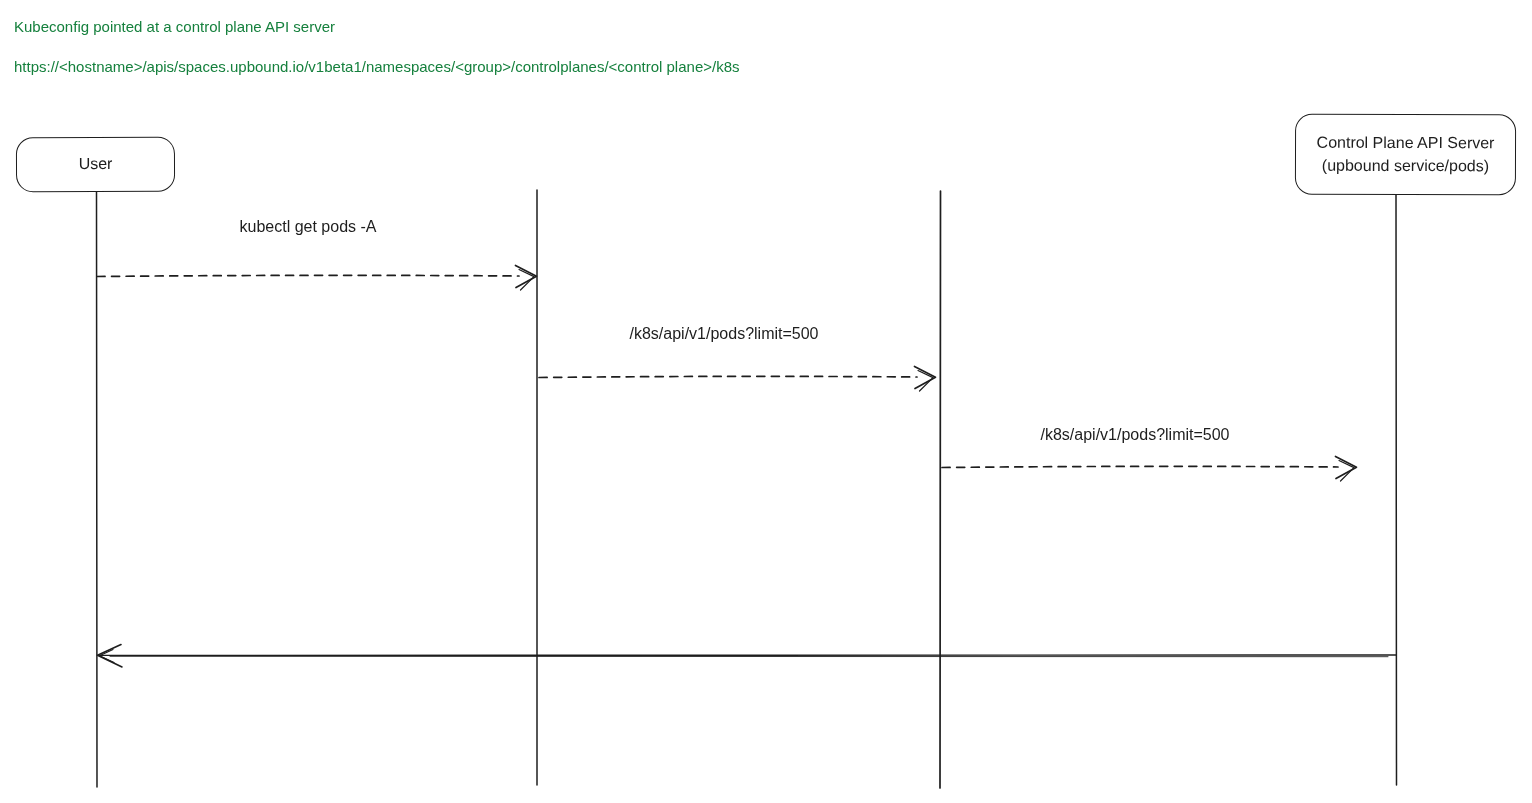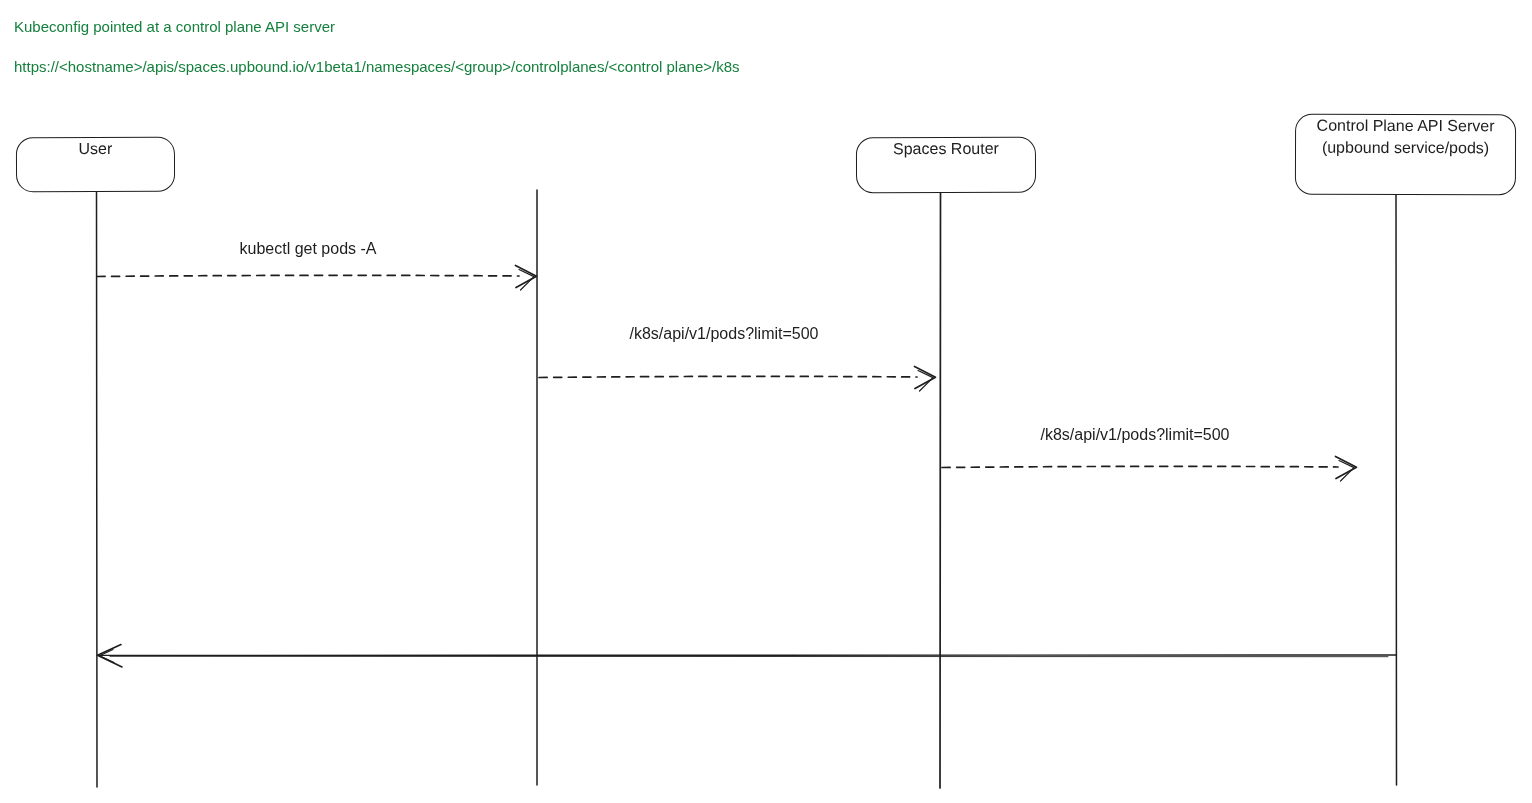--- a/index.html
+++ b/index.html
@@ -5,32 +5,32 @@
   html,body{margin:0;padding:0;background:#ffffff;}
   .canvas{
     position:relative;width:1532px;height:803px;background:#ffffff;
     font-family:"Liberation Sans",sans-serif;color:#1e1e1e;overflow:hidden;
   }
   .hdr{position:absolute;left:14px;font-size:15px;line-height:1.25;white-space:nowrap;color:#15803d;}
   .hdr.t1{top:18px;}
   .hdr.t2{top:58px;}
   svg.overlay{position:absolute;left:0;top:0;width:1532px;height:803px;}
   .actor{
-    position:absolute;display:flex;flex-direction:column;align-items:center;
+    position:absolute;display:flex;flex-direction:column;align-items:center;justify-content:center;
     border:1.7px solid #1e1e1e;border-radius:17px;background:#ffffff;
     font-size:16px;text-align:center;line-height:1.4;color:#1e1e1e;z-index:2;
   }
   .a-user{left:16px;top:137px;width:157px;height:53px;transform:rotate(-0.25deg);}
   .a-gw{left:436px;top:136px;width:198px;height:54px;transform:rotate(0.2deg);}
   .a-sr{left:856px;top:137px;width:178px;height:54px;transform:rotate(-0.2deg);}
   .a-cp{left:1295px;top:114px;width:219px;height:79px;transform:rotate(0.15deg);}
   .msg-label{
     position:absolute;transform:translateX(-50%);font-size:16px;white-space:nowrap;color:#1e1e1e;z-index:2;
   }
-  .m1{left:308px;top:240px;}
+  .m1{left:308px;top:218px;}
   .m2{left:724px;top:325px;}
   .m3{left:1135px;top:426px;}
 </style>
 </head>
 <body>
 
 <div class="canvas">
 
   <div class="hdr t1">Kubeconfig pointed at a control plane API server</div>
   <div class="hdr t2">https://&lt;hostname&gt;/apis/spaces.upbound.io/v1beta1/namespaces/&lt;group&gt;/controlplanes/&lt;control plane&gt;/k8s</div>
@@ -64,23 +64,20 @@
       <path d="M1396 655 L99 655.4" stroke-width="1.4"></path>
       <path d="M1388 656.7 L110 656.3" stroke-width="0.9"></path>
       <path d="M121 644.5 L97.5 655.3 L122 667" stroke-width="1.6"></path>
       <path d="M113 649.5 L99.5 655.8 L114 662.5" stroke-width="1.1"></path>
     </g>
   </svg>
 
   <div class="actor a-user">
     <span>User</span>
   </div>
-  <div class="actor a-sr">
-    <span>Spaces Router</span>
-  </div>
   <div class="actor a-cp">
     <span>Control Plane API Server</span>
     <span>(upbound service/pods)</span>
   </div>
 
   <div class="msg-label m1">kubectl get pods -A</div>
   <div class="msg-label m2">/k8s/api/v1/pods?limit=500</div>
   <div class="msg-label m3">/k8s/api/v1/pods?limit=500</div>
 
 </div>

